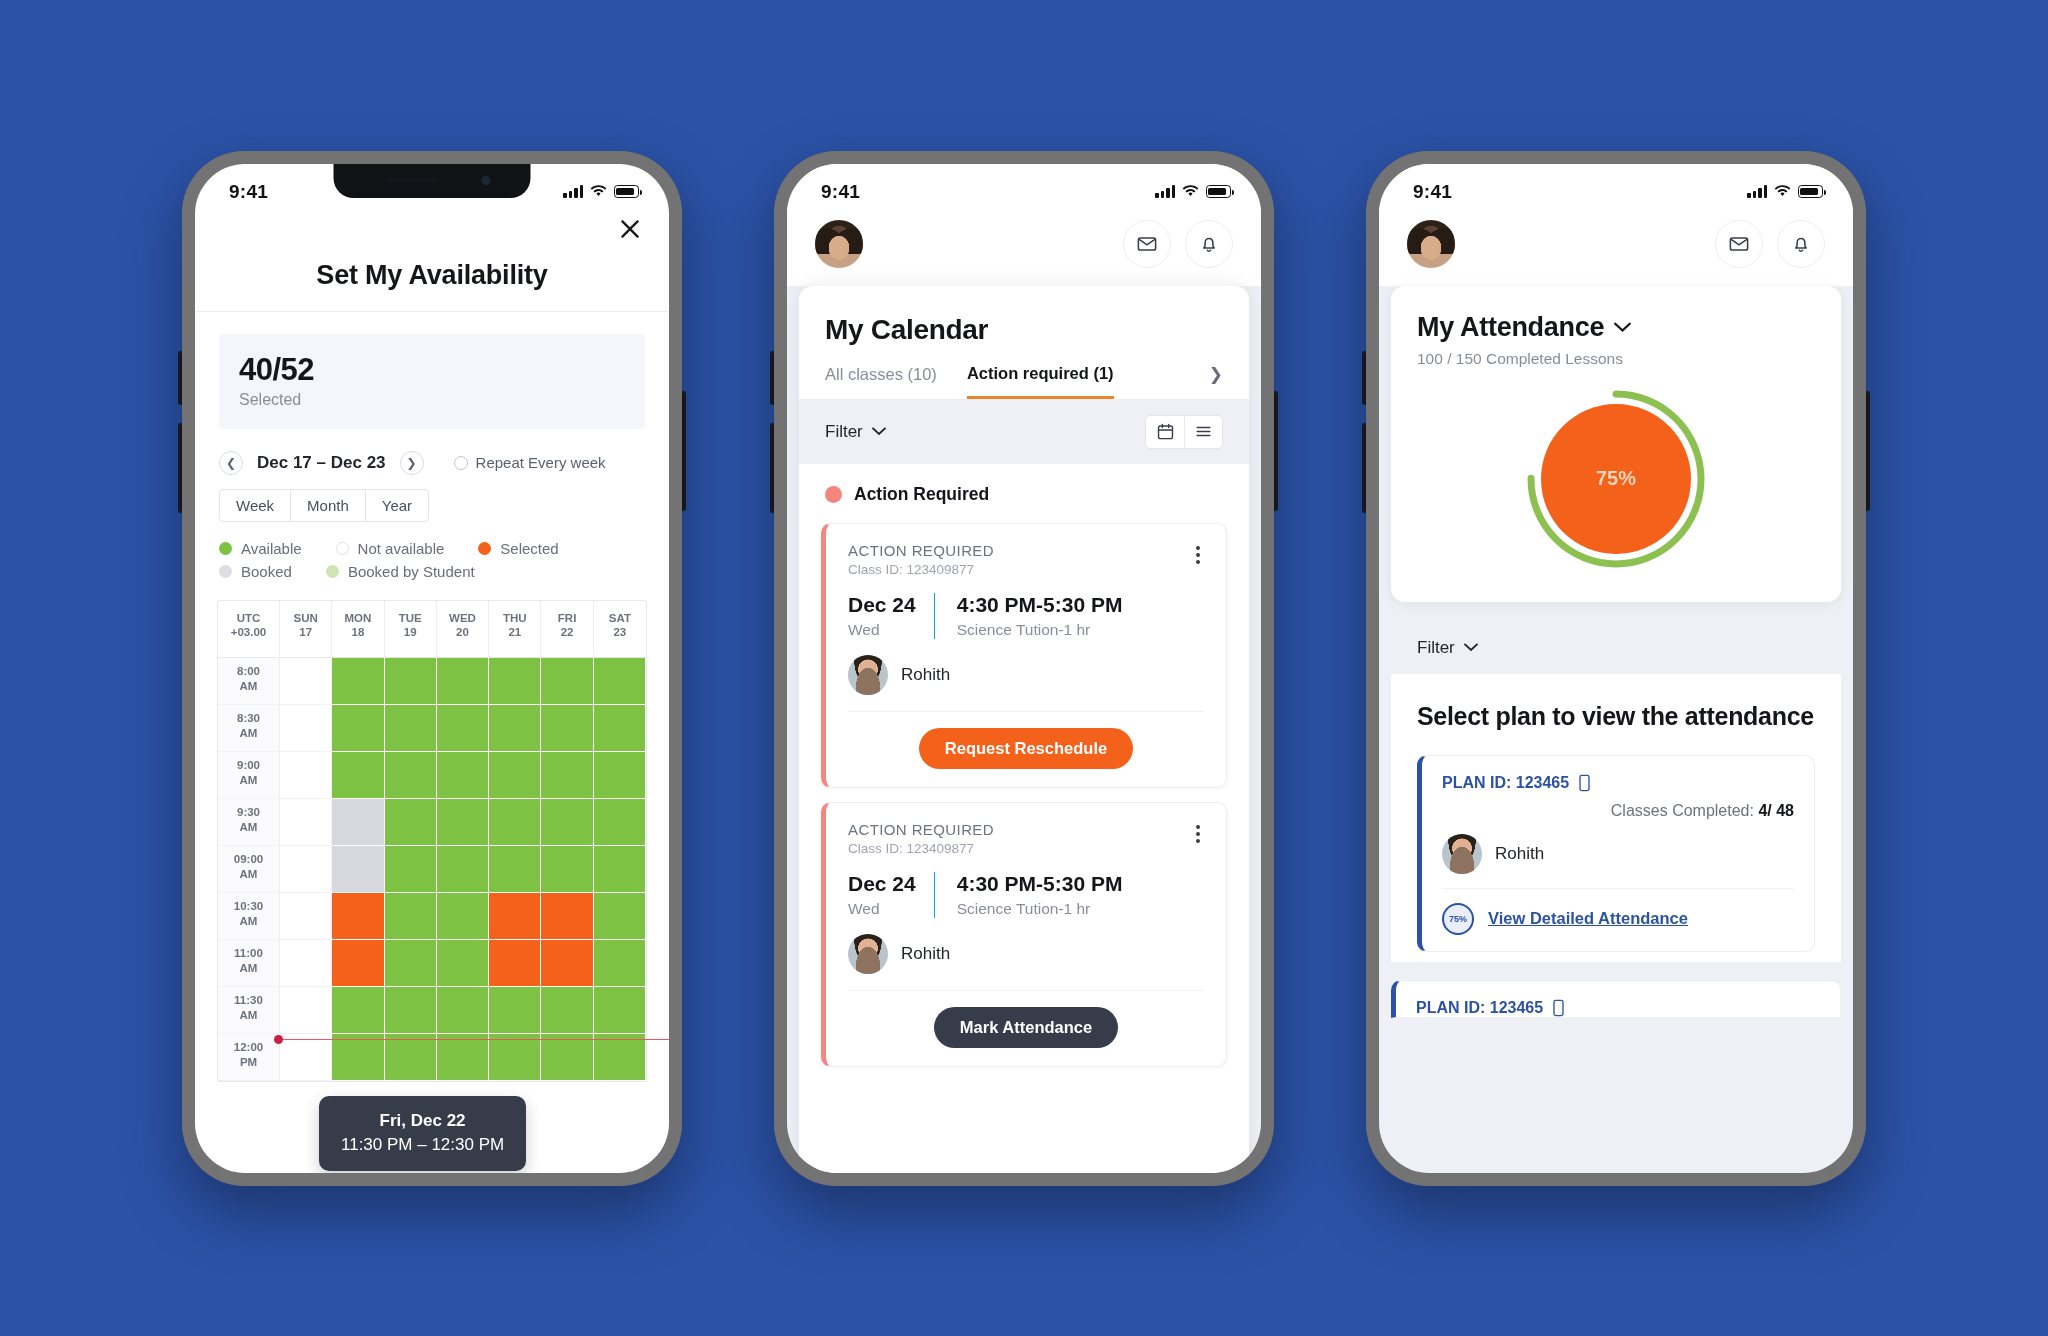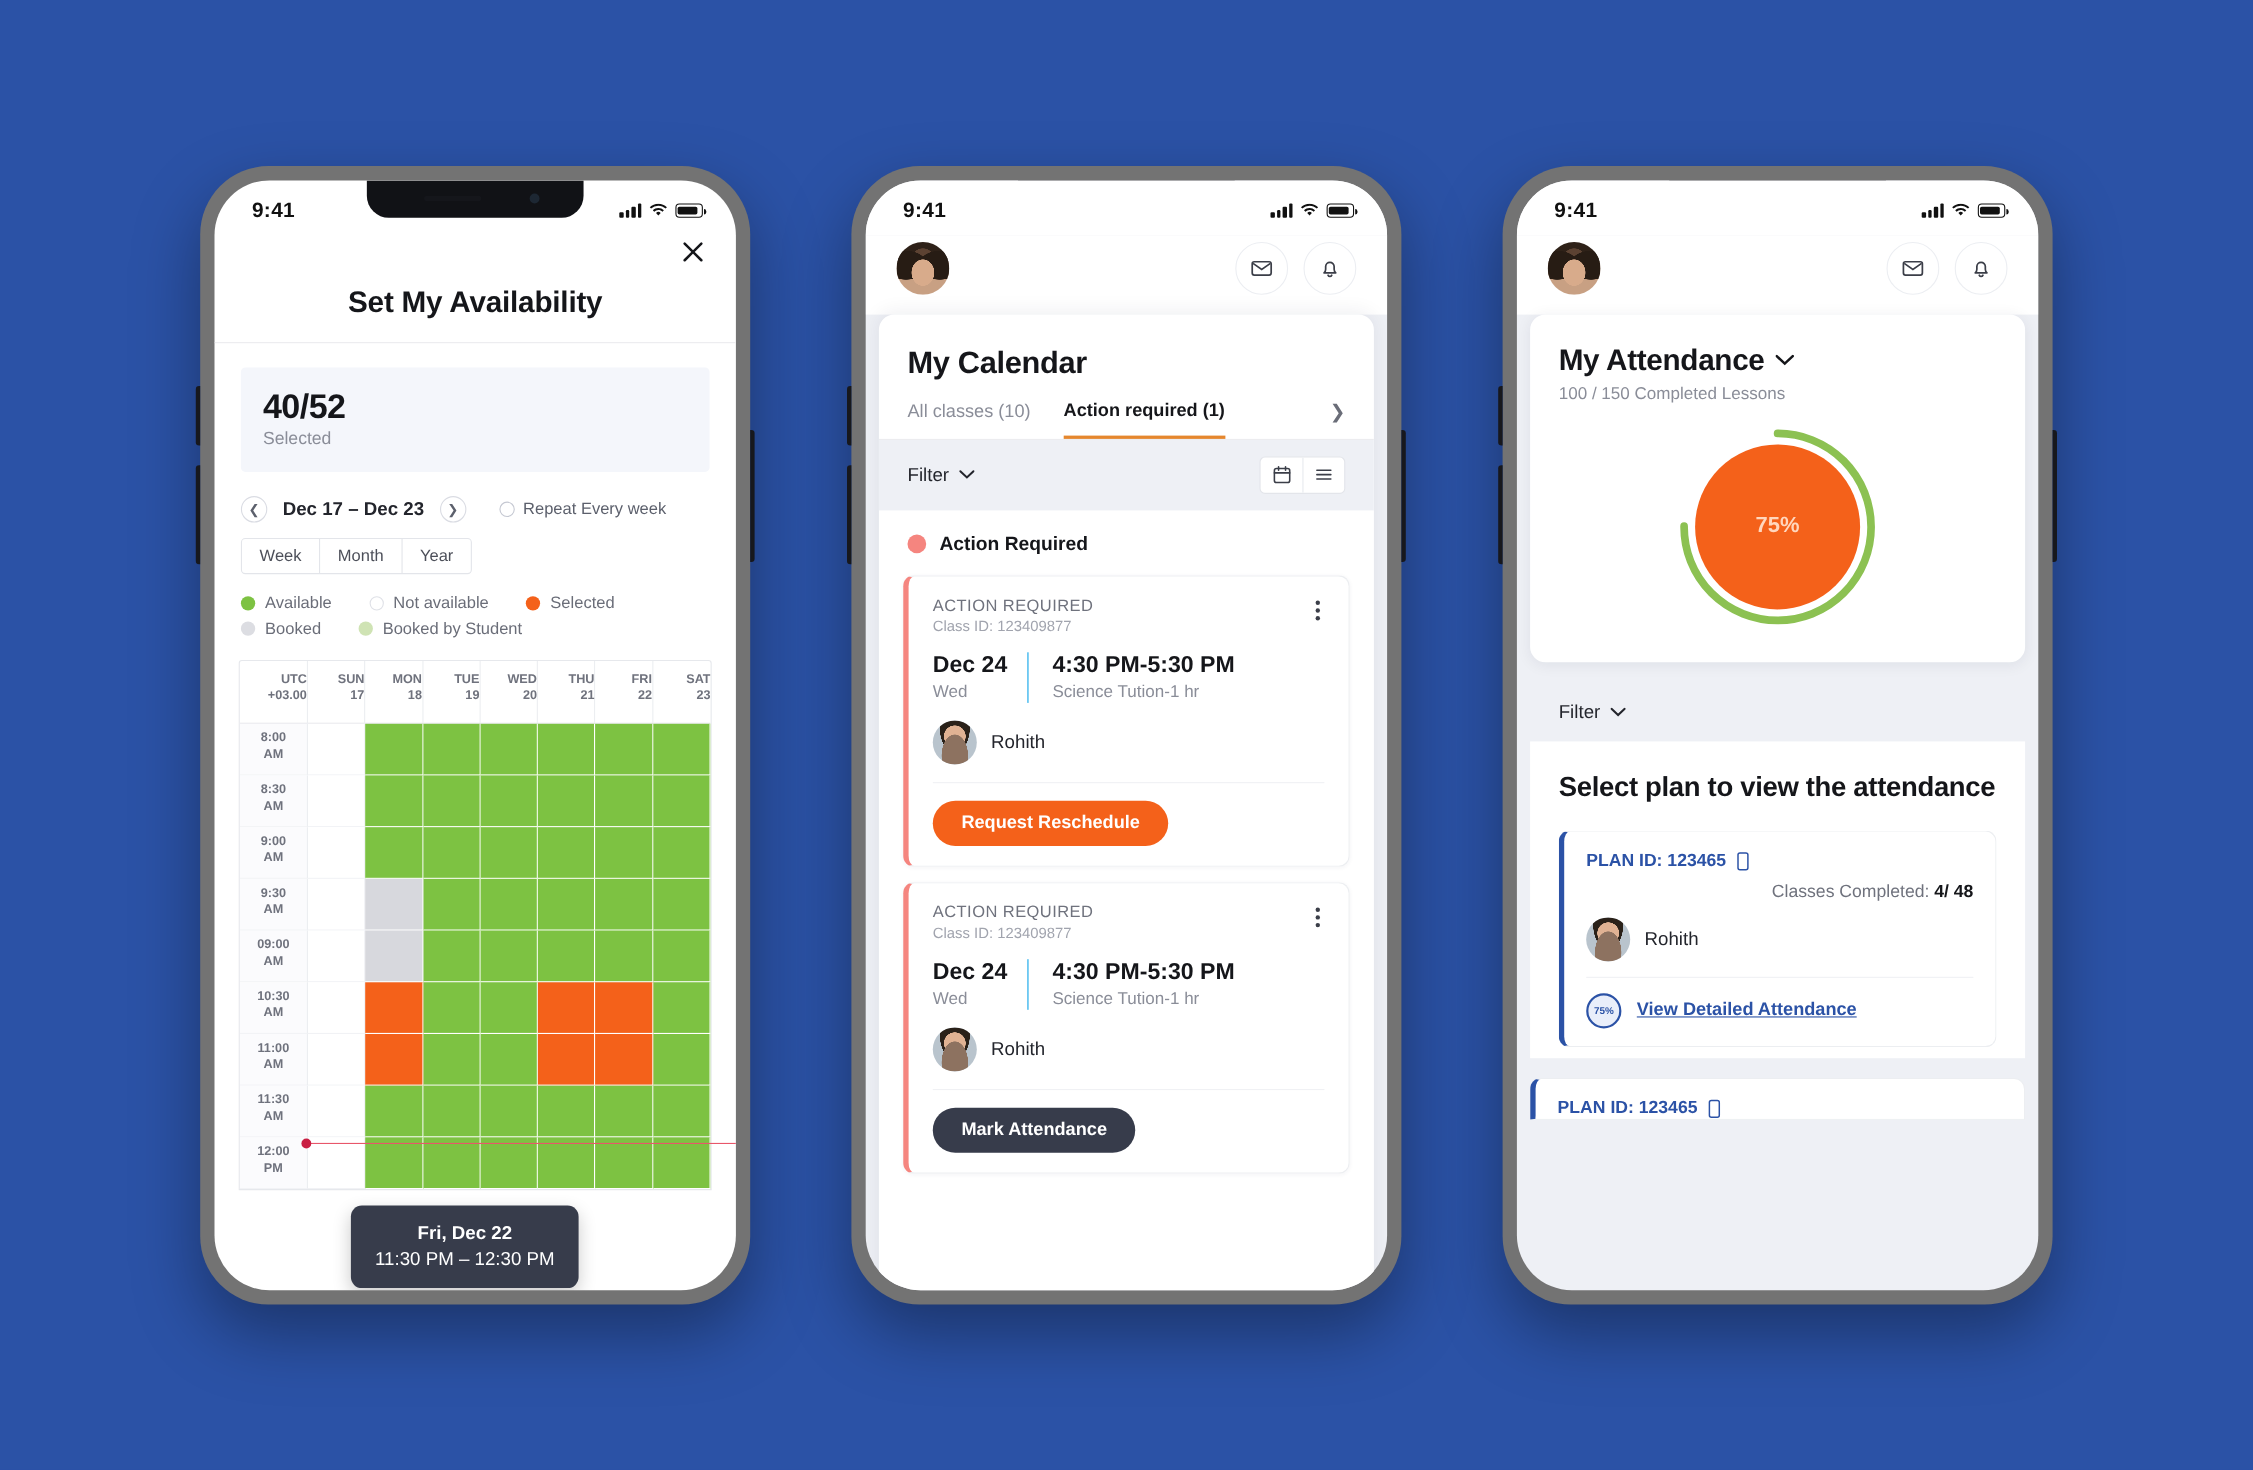--- a/index.html
+++ b/index.html
@@ -81,21 +81,21 @@
   .segmented { display: flex; margin: 14px 24px 0; border: 1px solid #e3e5ea; border-radius: 4px; width: max-content; overflow: hidden; }
   .segmented div { padding: 7px 16px; font-size: 15px; color: #4c4f59; border-right: 1px solid #e3e5ea; cursor: pointer; }
   .segmented div:last-child { border-right: 0; }
 
   .legend { margin: 18px 24px 0; display: flex; flex-wrap: wrap; gap: 6px 34px; }
   .lg { display: flex; align-items: center; gap: 9px; font-size: 15px; color: #6a6d78; }
   .dot { width: 13px; height: 13px; border-radius: 50%; flex: 0 0 auto; }
 
   .gridwrap { margin: 20px 22px 0; border: 1px solid #e6e8ec; border-top-left-radius: 3px; border-top-right-radius: 3px; overflow: hidden; }
   .gridhead { display: grid; grid-template-columns: 62px repeat(7, 1fr); }
-  .gridhead > div { text-align: right; padding: 10px 0 17px; font-size: 11.5px; font-weight: bold; color: #6f727d; line-height: 1.28; border-right: 1px solid #eceef1; border-bottom: 1px solid #e6e8ec; }
+  .gridhead > div { text-align: center; padding: 10px 0 17px; font-size: 11.5px; font-weight: bold; color: #6f727d; line-height: 1.28; border-right: 1px solid #eceef1; border-bottom: 1px solid #e6e8ec; }
   .gridhead > div:last-child { border-right: 0; }
   .gridbody { display: grid; grid-template-columns: 62px repeat(7, 1fr); }
   .tlabel { font-size: 11.5px; font-weight: bold; color: #6f727d; text-align: center; line-height: 1.28; padding-top: 6px; height: 47px; border-right: 1px solid #eceef1; border-bottom: 1px solid #f2f3f6; background: #fbfbfd; }
   .cell { height: 47px; border-right: 1px solid #fff; border-bottom: 1px solid #fff; }
   .c-av { background: #7DC242; }
   .c-sel { background: #F4611A; }
   .c-non { background: #ffffff; border-right: 1px solid #f1f2f5; border-bottom: 1px solid #f1f2f5; }
   .c-bk { background: #d7d8dd; }
   .nowline { position: absolute; left: 84px; right: 0; height: 1.5px; background: #E8566A; z-index: 8; }
   .nowline::before { content: ""; position: absolute; left: -5px; top: -4px; width: 9px; height: 9px; border-radius: 50%; background: #C91F43; }
@@ -144,21 +144,21 @@
   .ar-col + .ar-col { border-left: 1px solid #0ea5e9; padding-left: 22px; }
   .ar-big { font-size: 21px; font-weight: bold; color: #15161a; }
   .ar-sub { font-size: 15.5px; color: #8a8d98; margin-top: 4px; }
   .ar-person { display: flex; align-items: center; gap: 13px; padding: 16px 0 16px; }
   .av-s { width: 40px; height: 40px; border-radius: 50%; flex: 0 0 auto; position: relative; overflow: hidden; background: #b9c4cd; }
   .av-s::after { content:""; position:absolute; inset:0; background:
      radial-gradient(ellipse at 50% 80%, #8d7260 0 42%, transparent 43%),
      radial-gradient(circle at 50% 36%, #e0b293 0 30%, transparent 31%),
      radial-gradient(ellipse at 50% 15%, #2a2119 0 48%, transparent 49%); }
   .ar-name { font-size: 17px; color: #23252c; }
-  .ar-foot { border-top: 1px solid #f0f1f4; padding: 16px 0 18px; display: flex; }
+  .ar-foot { border-top: 1px solid #f0f1f4; padding: 16px 0 18px; display: flex; justify-content: center; }
   .pill { border-radius: 22px; padding: 11px 26px; font-size: 16.5px; font-weight: bold; color: #fff; cursor: pointer; }
   .pill.orange { background: #F4611A; }
   .pill.dark { background: #373C4B; }
 
   
   .att-card { background: #fff; border-radius: 14px; margin: 0 12px; box-shadow: 0 2px 14px rgba(20,30,60,.07); padding: 26px 26px 30px; }
   .att-title-row { display: flex; align-items: center; gap: 10px; }
   .att-title { font-size: 27px; font-weight: bold; color: #15161a; letter-spacing: -.3px; }
   .att-sub { font-size: 15.5px; color: #8a8d98; margin-top: 7px; }
   .donutwrap { display: flex; justify-content: center; margin-top: 18px; }

